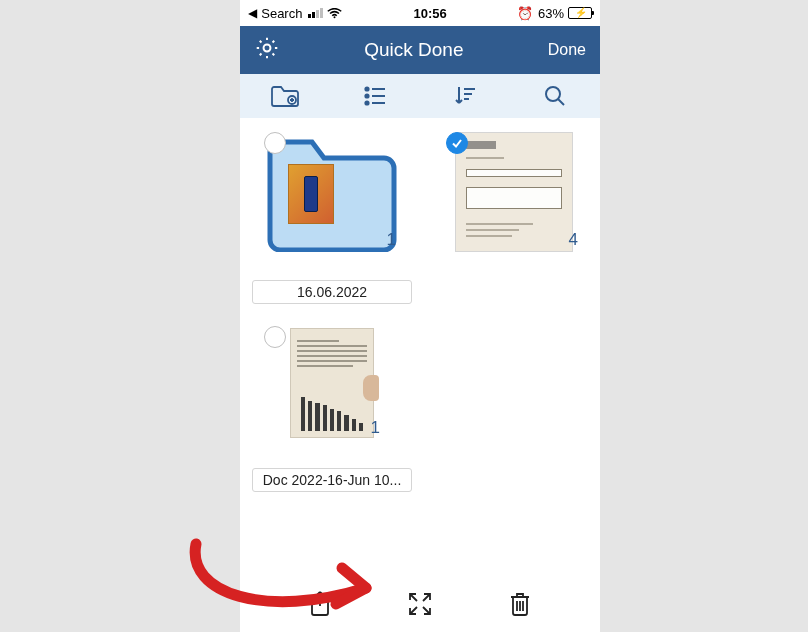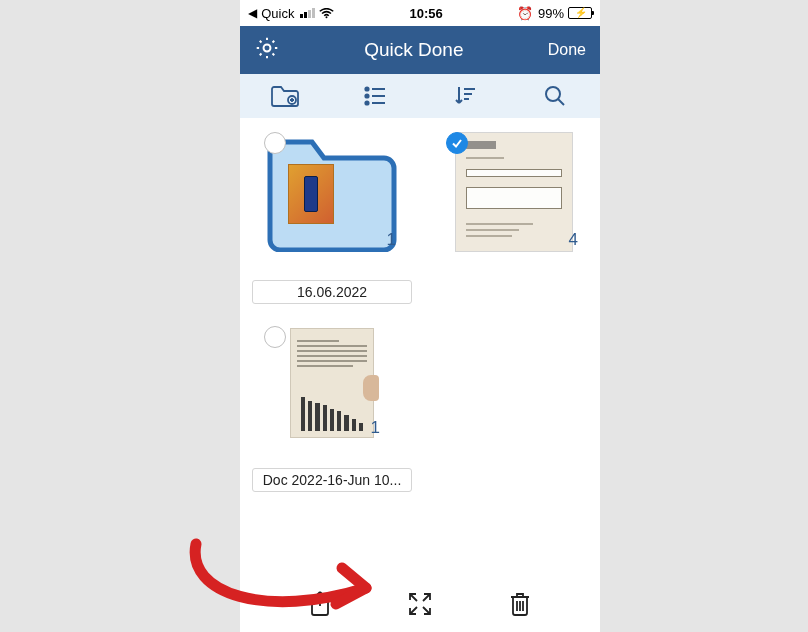--- a/index.html
+++ b/index.html
@@ -182,38 +182,38 @@
   }
 </style>
 </head>
 <body>
 
 <div class="phone">
 
   <div class="status-bar">
     <div class="status-left">
       <span class="back-caret">◀</span>
-      <span>Quick</span>
+      <span>Search</span>
       <span class="sig-bars">
         <span class="b1"></span>
           <span class="b2"></span>
           <span class="b3 dim"></span>
           <span class="b4 dim"></span>
       </span>
       <svg class="wifi" viewBox="0 0 20 14">
         <path d="M1 4 Q10 -3 19 4" fill="none" stroke="#000" stroke-width="2"></path>
         <path d="M4 7 Q10 2 16 7" fill="none" stroke="#000" stroke-width="2"></path>
         <path d="M7 10 Q10 7 13 10" fill="none" stroke="#000" stroke-width="2"></path>
         <circle cx="10" cy="12" r="1.3" fill="#000"></circle>
       </svg>
     </div>
     <div style="font-weight:700;">10:56</div>
     <div class="status-right">
       <span class="alarm">⏰</span>
-      <span>99%</span>
+      <span>63%</span>
       <span class="battery-wrap">
         <span class="battery"><span class="battery-fill"></span><span class="bolt">⚡</span></span>
       </span>
     </div>
   </div>
 
   <div class="nav-header">
     <span>
       <svg class="gear-icon" viewBox="0 0 24 24" fill="none" stroke="#fff" stroke-width="1.8">
         <circle cx="12" cy="12" r="3.2"></circle>

